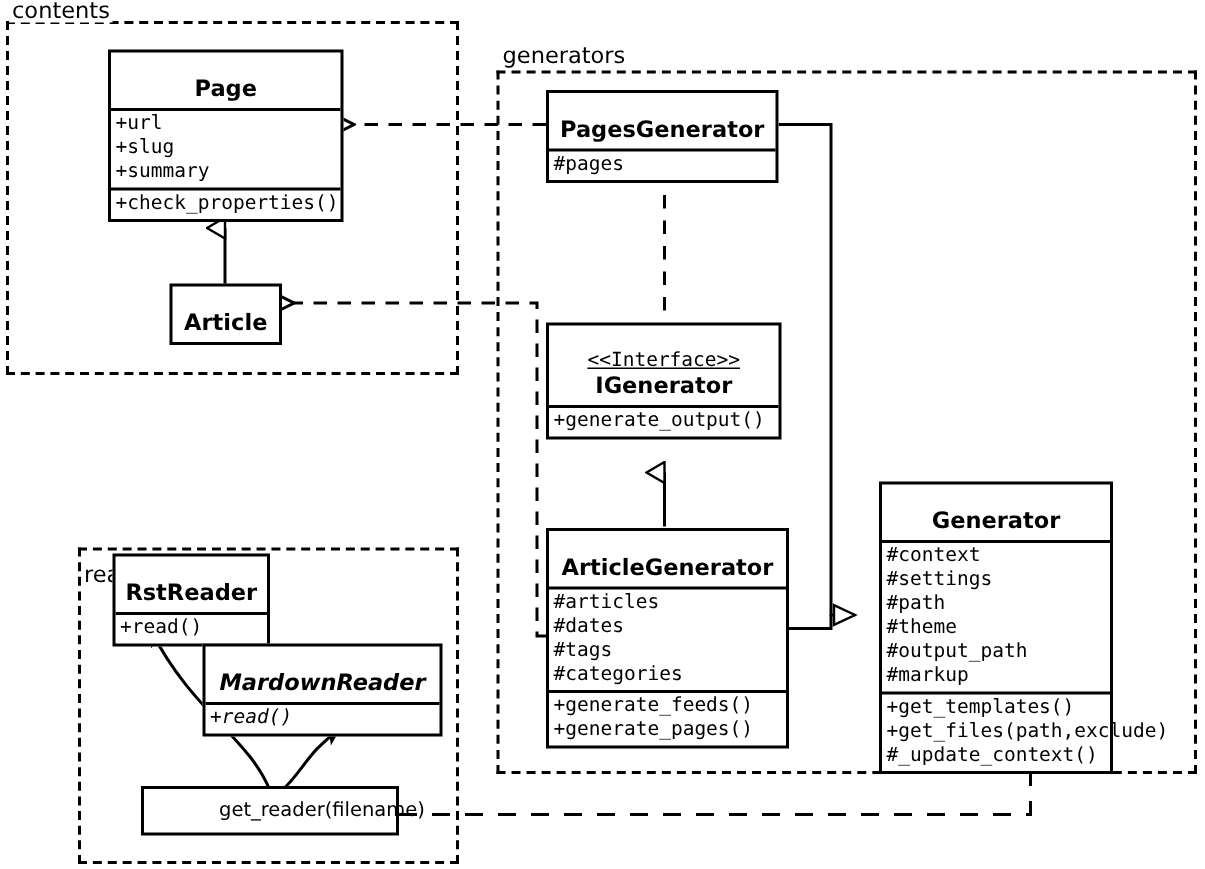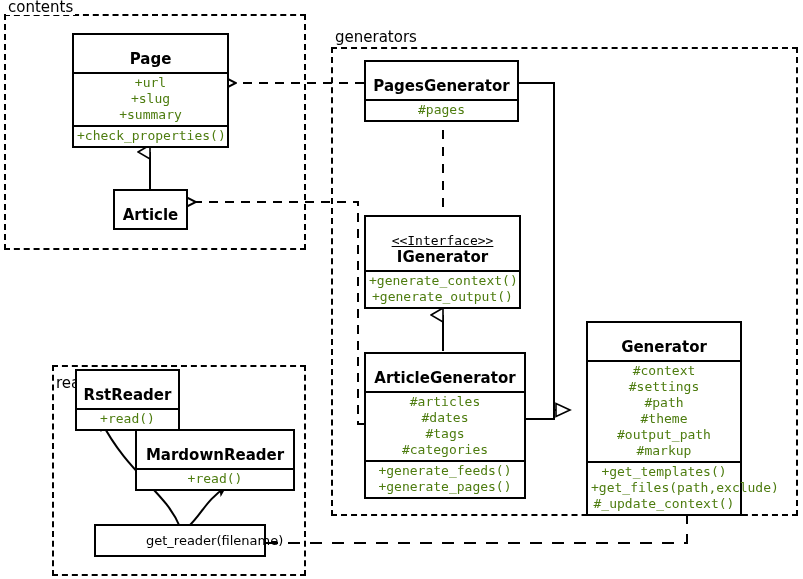--- a/index.html
+++ b/index.html
@@ -69,22 +69,21 @@
   }
   .uml .compartment {
     border-top: 2px solid #000;
     padding: 1px 3px 2px 3px;
   }
   .uml .member {
     font-size: 13px;
     font-family: "DejaVu Sans Mono", monospace;
     line-height: 16px;
     white-space: nowrap;
-    color: #4d7c0f;
-    text-align: center;
+    color: #000000;
   }
   .uml.plain .title {
     font-weight: normal;
     font-size: 13px;
     font-family: "DejaVu Sans", sans-serif;
     padding: 6px 10px;
   }
 </style>
 </head>
 <body>
@@ -183,21 +182,20 @@
       <div class="member">#pages</div>
     </div>
   </div>
 
   <div class="uml" style="left:364px; top:215px; width:157px;">
     <div class="title">
       <span class="stereotype">&lt;&lt;Interface&gt;&gt;</span>
       <span>IGenerator</span>
     </div>
     <div class="compartment">
-      <div class="member">+generate_context()</div>
       <div class="member">+generate_output()</div>
     </div>
   </div>
 
   <div class="uml" style="left:364px; top:352px; width:162px;">
     <div class="title">ArticleGenerator</div>
     <div class="compartment">
       <div class="member">#articles</div>
       <div class="member">#dates</div>
       <div class="member">#tags</div>
@@ -226,21 +224,21 @@
     </div>
   </div>
 
   <div class="uml" style="left:75px; top:369px; width:105px;">
     <div class="title">RstReader</div>
     <div class="compartment">
       <div class="member">+read()</div>
     </div>
   </div>
 
-  <div class="uml" style="left:135px; top:429px; width:160px;">
+  <div class="uml" style="left:135px; top:429px; width:160px;font-style:italic;">
     <div class="title">MardownReader</div>
     <div class="compartment">
       <div class="member">+read()</div>
     </div>
   </div>
 
   <div class="uml plain" style="left:94px; top:524px; width:172px;padding-left:40px;">
     <div class="title">get_reader(filename)</div>
   </div>
 

